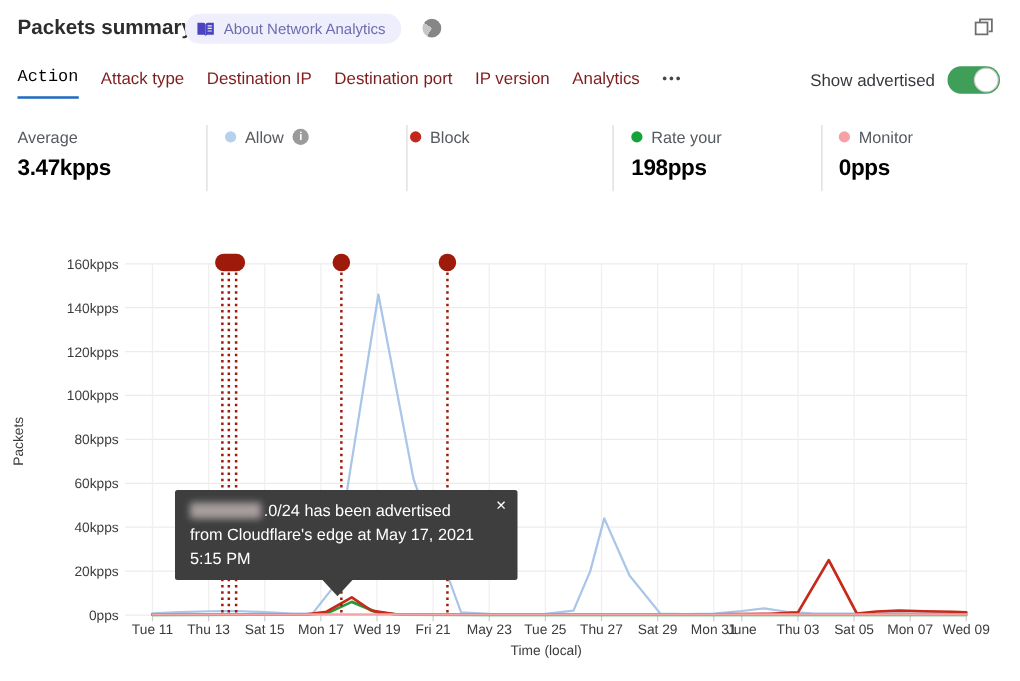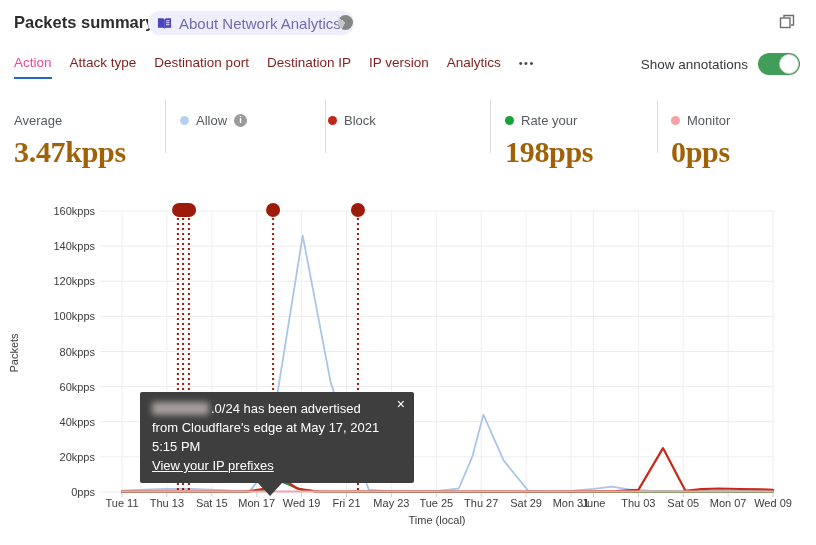--- a/index.html
+++ b/index.html
@@ -8,50 +8,50 @@
     background:#ffffff;font-family:"Liberation Sans",sans-serif;
     -webkit-font-smoothing:antialiased;
   }
   
   .page-title{position:absolute;left:14px;top:13px;font-size:16.5px;font-weight:700;color:#2d2d2d;}
   .badge{
     position:absolute;left:148px;top:11px;height:24px;border-radius:12px;
     background:#efeefc;display:inline-flex;align-items:center;gap:7px;
     padding:0 13px 0 9px;cursor:pointer;
   }
-  .badge-label{font-size:15px;color:#6f6cae;}
+  .badge-label{font-size:12px;color:#6f6cae;}
   .book-icon svg{width:15px;height:15px;display:block;}
   .pie-icon{
     position:absolute;left:338px;top:15px;width:15px;height:15px;border-radius:50%;
     background:conic-gradient(from 210deg,#c6c6c6 0 95deg,#868686 95deg 360deg);
   }
   .copy-icon{position:absolute;right:20px;top:13px;width:18px;height:18px;cursor:pointer;}
   
   .tabs{position:absolute;left:14px;top:55px;display:flex;gap:18px;align-items:flex-start;}
   .tab{font-size:13.5px;color:#7f1d1d;padding-bottom:7px;cursor:pointer;white-space:nowrap;}
-  .tab.active{color:#ec4899;border-bottom:2.5px solid #1f6bc0;}
+  .tab.active{color:#000000;border-bottom:2.5px solid #1f6bc0;font-family:Liberation Mono, monospace;}
   .tab-more{font-size:11px;letter-spacing:1.5px;color:#3f4650;padding-top:2px;cursor:pointer;}
   .annotations{position:absolute;right:16px;top:53px;display:flex;align-items:center;gap:10px;}
   .annotations-label{font-size:13.5px;color:#35393d;}
   .toggle{position:relative;width:42px;height:22px;border-radius:11px;cursor:pointer;}
   .toggle .knob{
     position:absolute;right:1px;top:1px;width:20px;height:20px;border-radius:50%;
     background:#fff;border:1px solid #c9c9c9;box-sizing:border-box;
   }
   
-  .stat{position:absolute;top:101px;margin-top:11px;}
+  .stat{position:absolute;top:101px;}
   .stat-head{display:flex;align-items:center;gap:7px;height:16px;}
   .stat-dot{width:9px;height:9px;border-radius:50%;}
   .stat-label{font-size:13px;color:#565a5e;}
   .info-icon{
     width:13px;height:13px;border-radius:50%;background:#9b9b9b;color:#fff;
     font-size:9px;font-weight:700;display:inline-flex;align-items:center;justify-content:center;
     cursor:pointer;
   }
-  .stat-value{margin-top:7px;font-size:30px;font-weight:600;color:#a16207;letter-spacing:-0.3px;font-family:Liberation Serif, serif;}
+  .stat-value{margin-top:7px;font-size:18px;font-weight:600;color:#000000;letter-spacing:-0.3px;}
   .stat-divider{position:absolute;top:100px;width:1px;height:53px;background:#dcdcdc;}
   
   #chart-svg{position:absolute;left:0;top:185px;}
   #chart-svg text{font-family:"Liberation Sans",sans-serif;}
   
   .tooltip{
     position:absolute;left:140px;top:392px;width:274px;box-sizing:border-box;
     background:#3e3e3e;color:#fff;border-radius:2px;padding:7px 26px 8px 12px;
     font-size:13px;line-height:19px;z-index:10;
   }
@@ -89,29 +89,29 @@
 <div class="copy-icon">
   <svg viewBox="0 0 18 18">
       <path d="M6 4.5V2.5h9.5V12h-2.5" fill="none" stroke="#6e6e6e" stroke-width="1.4"></path>
       <rect x="2.5" y="5" width="9.5" height="9.5" fill="#ffffff" stroke="#6e6e6e" stroke-width="1.4"></rect>
     </svg>
 </div>
 
 <div class="tabs">
   <span class="tab active">Action</span>
   <span class="tab">Attack type</span>
+  <span class="tab">Destination IP</span>
   <span class="tab">Destination port</span>
-  <span class="tab">Destination IP</span>
   <span class="tab">IP version</span>
   <span class="tab">Analytics</span>
   <span class="tab tab-more">•••</span>
 </div>
 
 <div class="annotations">
-  <span class="annotations-label">Show annotations</span>
+  <span class="annotations-label">Show advertised</span>
   <span class="toggle" style="background: rgb(63, 158, 87);">
     <span class="knob"></span>
   </span>
 </div>
 
 <div class="stat" style="left:14px">
   <div class="stat-head">
     <span class="stat-label">Average</span>
   </div>
   <div class="stat-value">3.47kpps</div>
@@ -233,16 +233,15 @@
     <rect x="172.0635" y="18" width="24.021499999999975" height="14" rx="7" fill="#9e1a0a"></rect>
     <circle cx="273.0885" cy="25" r="7" fill="#9e1a0a"></circle>
     <circle cx="357.9495" cy="25" r="7" fill="#9e1a0a"></circle>
   </svg>
 
 <div class="tooltip">
   <span class="tooltip-close">×</span>
   <div>
     <span class="redacted"></span><span>.0/24 has been advertised from</span>
     <span>Cloudflare's edge at May 17, 2021 5:15 PM</span><br>
-    <span class="tooltip-link">View your IP prefixes</span>
   </div>
   <div class="tooltip-pointer"></div>
 </div>
 
 </body></html>

